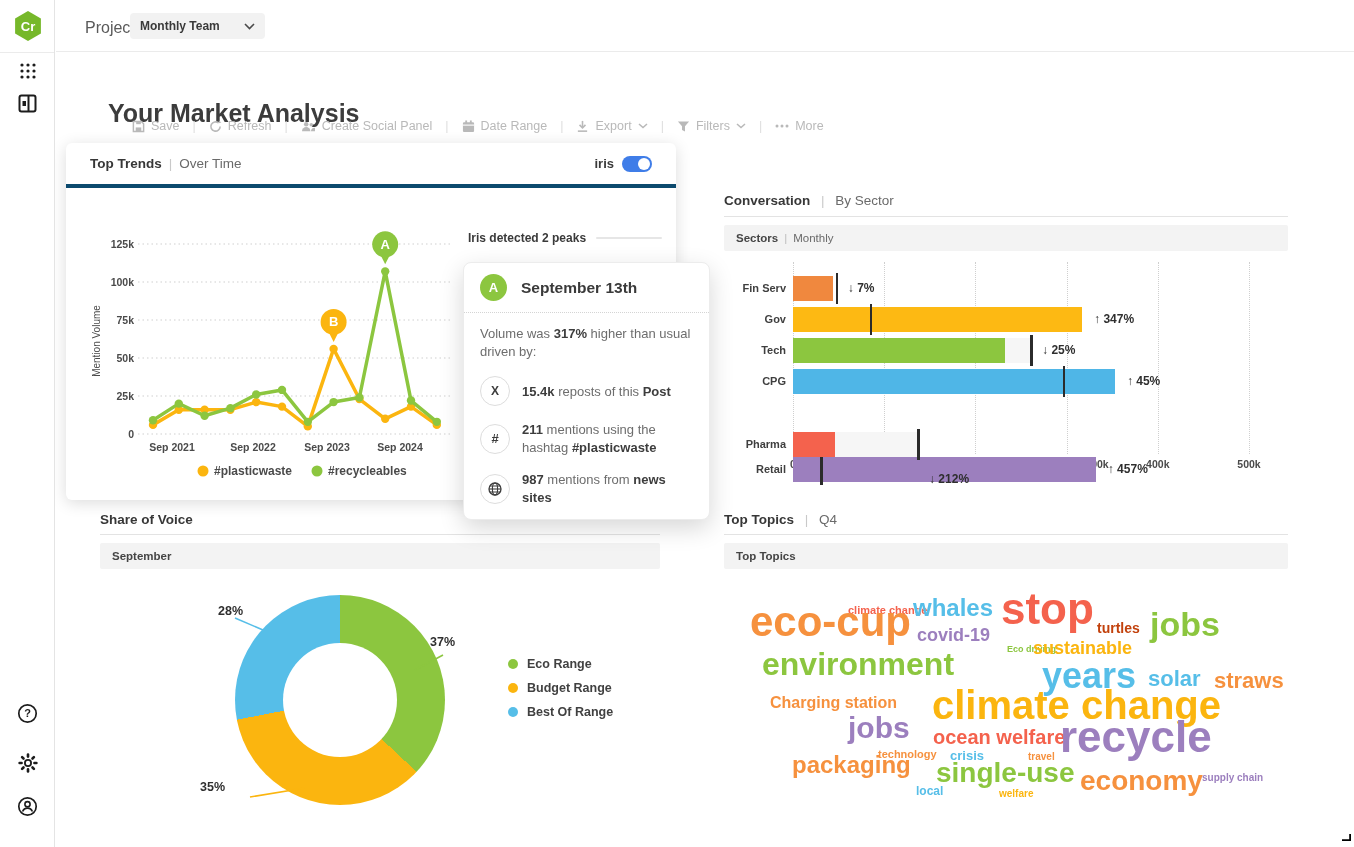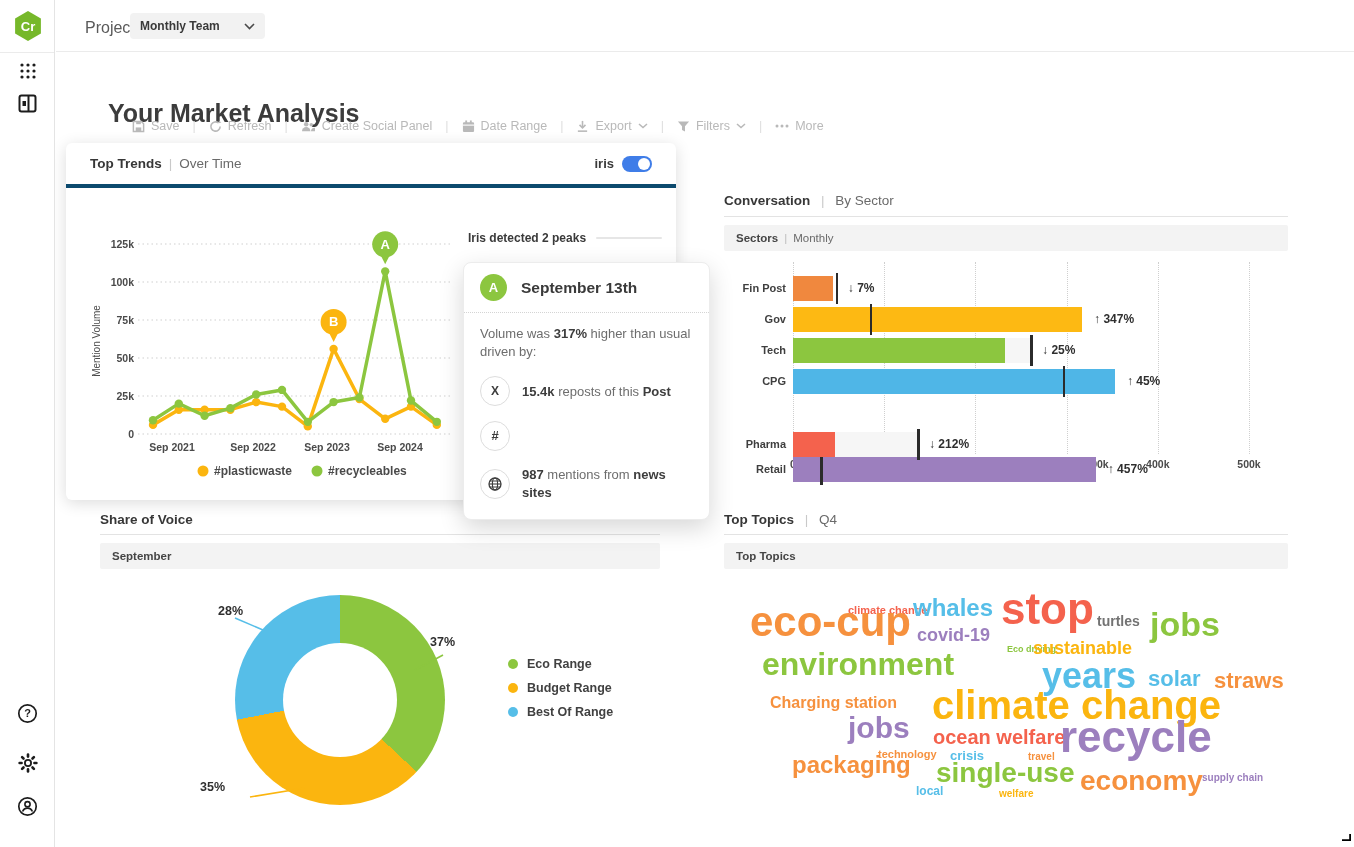--- a/index.html
+++ b/index.html
@@ -329,20 +329,21 @@
             </svg>
           </div>
           <div class="pop-txt"><b>15.4k</b><span> reposts of this </span><b>Post</b></div>
         </div>
         <div class="pop-item">
           <div class="pop-ico">
             <svg width="16" height="16" viewBox="0 0 16 16">
               <text x="8" y="12" text-anchor="middle" font-size="13" font-weight="bold" fill="#3d3d3d">#</text>
             </svg>
           </div>
+          <div class="pop-txt"><b>211</b><span> mentions using the hashtag </span><b>#plasticwaste</b></div>
         </div>
         <div class="pop-item">
           <div class="pop-ico">
             <svg width="16" height="16" viewBox="0 0 16 16">
               <circle cx="8" cy="8" r="6" fill="none" stroke="#3d3d3d" stroke-width="1.3"></circle>
               <ellipse cx="8" cy="8" rx="2.6" ry="6" fill="none" stroke="#3d3d3d" stroke-width="1.1"></ellipse>
               <line x1="2" y1="8" x2="14" y2="8" stroke="#3d3d3d" stroke-width="1.1"></line>
               <line x1="3" y1="5" x2="13" y2="5" stroke="#3d3d3d" stroke-width="1"></line>
               <line x1="3" y1="11" x2="13" y2="11" stroke="#3d3d3d" stroke-width="1"></line>
             </svg>
@@ -371,21 +372,21 @@
     <div class="bar-axis-label" style="left: 160.2px;">100k</div>
     <div class="grid-v" style="left: 251.4px;"></div>
     <div class="bar-axis-label" style="left: 251.4px;">200k</div>
     <div class="grid-v" style="left: 342.6px;"></div>
     <div class="bar-axis-label" style="left: 353px; margin-left: 20px;">300k</div>
     <div class="grid-v" style="left: 433.8px;"></div>
     <div class="bar-axis-label" style="left: 433.8px;">400k</div>
     <div class="grid-v" style="left: 525px;"></div>
     <div class="bar-axis-label" style="left: 525px;">500k</div>
     <div class="bar-row" style="top: 14px;">
-      <div class="bar-label">Fin Post</div>
+      <div class="bar-label">Fin Serv</div>
       <div class="bar-fill" style="left: 69px; width: 40.128px; background: rgb(240, 136, 62);"></div>
       <div class="bar-marker" style="left: 111.864px;"></div>
       <div class="bar-delta" style="left: 123.864px;">↓ 7%</div>
     </div>
     <div class="bar-row" style="top: 45px;">
       <div class="bar-label">Gov</div>
       <div class="bar-fill" style="left: 69px; width: 289.104px; background: rgb(253, 185, 19);"></div>
       <div class="bar-marker" style="left: 145.608px;"></div>
       <div class="bar-delta" style="left: 370.104px;">↑ 347%</div>
     </div>
@@ -406,21 +407,21 @@
       <div class="bar-label">Retail</div>
       <div class="bar-fill" style="left: 69px; width: 302.784px; background: rgb(156, 127, 190);"></div>
       <div class="bar-marker" style="left: 96.36px;"></div>
       <div class="bar-delta" style="left: 383.784px;">↑ 457%</div>
     </div>
     <div class="bar-row" style="top: 170px;">
       <div class="bar-label">Pharma</div>
       <div class="bar-track" style="left: 69px; width: 124.032px;"></div>
       <div class="bar-fill" style="left: 69px; width: 41.952px; background: rgb(244, 98, 77);"></div>
       <div class="bar-marker" style="left: 193.032px;"></div>
-      <div class="bar-delta" style="left: 205.032px;">↓ 212%</div>
+      <div class="bar-delta" style="left: 205.032px; margin-top: 35px;">↓ 212%</div>
     </div>
   </div>
 
 <div class="sec-header" style="left:100px; top:512px; z-index:1;">
   <span class="t">Share of Voice</span>
 </div>
 <div class="sec-rule" style="left:100px; top:534px; width:560px; z-index:1;"></div>
 <div class="widget-bar" style="left:100px; top:543px; width:560px; z-index:1;">
   <span class="t">September</span>
 </div>
@@ -457,21 +458,21 @@
   <span class="s">Q4</span>
 </div>
 <div class="sec-rule" style="left:724px; top:534px; width:564px;"></div>
 <div class="widget-bar" style="left:724px; top:543px; width:564px;">
   <span class="t">Top Topics</span>
 </div>
 <div class="cloud" id="cloud">
     <span style="left: 128px; top: 30px; font-size: 11px; color: rgb(244, 98, 77);">climate change</span>
     <span style="left: 193px; top: 21px; font-size: 24px; color: rgb(86, 190, 232);">whales</span>
     <span style="left: 281px; top: 12px; font-size: 44px; color: rgb(244, 98, 77);">stop</span>
-    <span style="left: 377px; top: 39px; font-size: 14px; color: #737373;">turtles</span>
+    <span style="left: 377px; top: 46px; font-size: 14px; color: #c2410c;">turtles</span>
     <span style="left: 430px; top: 32px; font-size: 34px; color: rgb(140, 198, 63);">jobs</span>
     <span style="left: 30px; top: 26px; font-size: 42px; color: rgb(246, 145, 62);">eco-cup</span>
     <span style="left: 197px; top: 51px; font-size: 18px; color: rgb(156, 127, 190);">covid-19</span>
     <span style="left: 287px; top: 70px; font-size: 9px; color: rgb(140, 198, 63);">Eco driving</span>
     <span style="left: 313px; top: 64px; font-size: 18px; color: rgb(251, 181, 15);">sustainable</span>
     <span style="left: 42px; top: 73px; font-size: 32px; color: rgb(140, 198, 63);">environment</span>
     <span style="left: 322px; top: 83px; font-size: 36px; color: rgb(86, 190, 232);">years</span>
     <span style="left: 428px; top: 93px; font-size: 22px; color: rgb(86, 190, 232);">solar</span>
     <span style="left: 494px; top: 95px; font-size: 22px; color: rgb(246, 145, 62);">straws</span>
     <span style="left: 50px; top: 120px; font-size: 16px; color: rgb(246, 145, 62);">Charging station</span>

